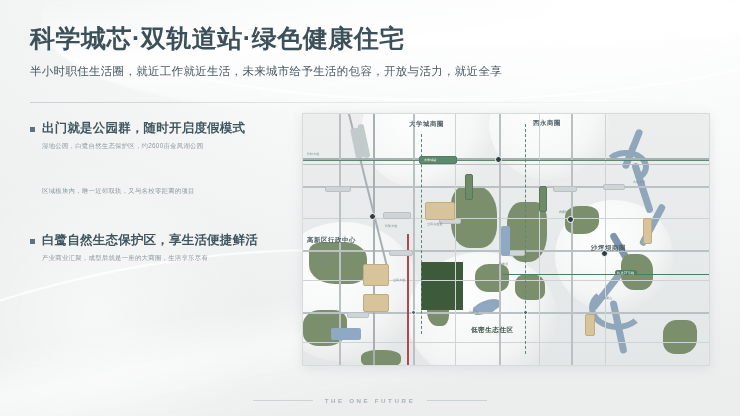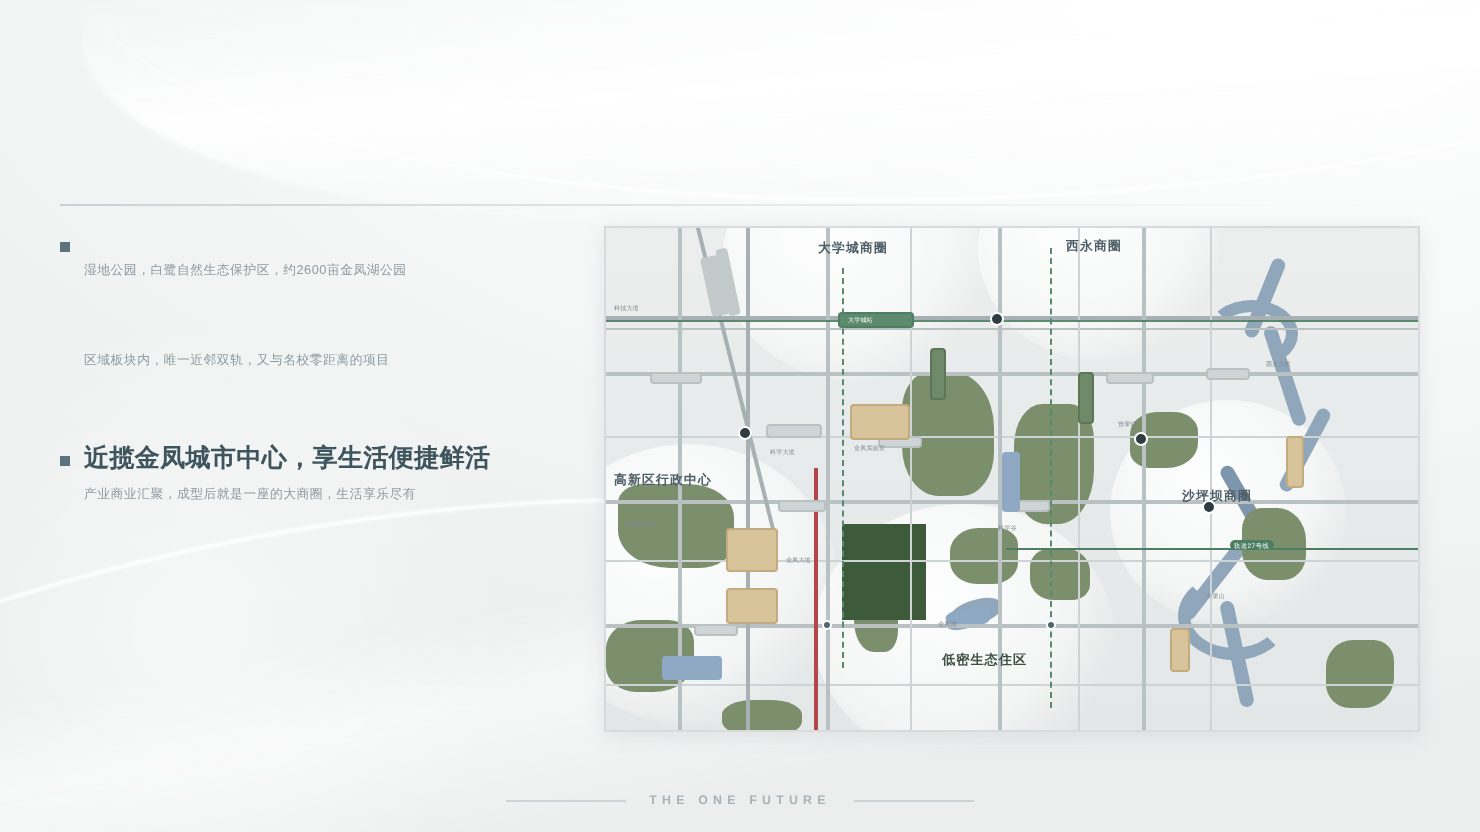--- a/index.html
+++ b/index.html
@@ -176,39 +176,44 @@
 <body>
 
 <div class="slide">
 
   <div class="swoosh swoosh-top"></div>
   <div class="swoosh swoosh-top2"></div>
   <div class="swoosh swoosh-left"></div>
   <div class="swoosh swoosh-bottom2"></div>
   <div class="swoosh swoosh-bottom"></div>
 
+  <div class="header">
+    <div class="title">科学城芯·双轨道站·绿色健康住宅</div>
+    <div class="subtitle">半小时职住生活圈，就近工作就近生活，未来城市给予生活的包容，开放与活力，就近全享</div>
+  </div>
   <div class="head-rule"></div>
 
   <div class="bullets">
 
     <div class="bullet">
       <div class="bullet-head">
         <span class="bullet-mark"></span>
+        <span class="bullet-title">出门就是公园群，随时开启度假模式</span>
       </div>
       <div class="bullet-sub">湿地公园，白鹭自然生态保护区，约2600亩金凤湖公园</div>
     </div>
 
     <div class="bullet">
       <div class="bullet-sub">区域板块内，唯一近邻双轨，又与名校零距离的项目</div>
     </div>
 
     <div class="bullet">
       <div class="bullet-head">
         <span class="bullet-mark"></span>
-        <span class="bullet-title">近揽金凤城市中心，享生活便捷鲜活</span>
+        <span class="bullet-title">白鹭自然生态保护区，享生活便捷鲜活</span>
       </div>
       <div class="bullet-sub">产业商业汇聚，成型后就是一座的大商圈，生活享乐尽有</div>
     </div>
 
   </div>
 
   <div class="map-panel">
     <div class="map-inner">
       <div class="map-bg"></div>
 

